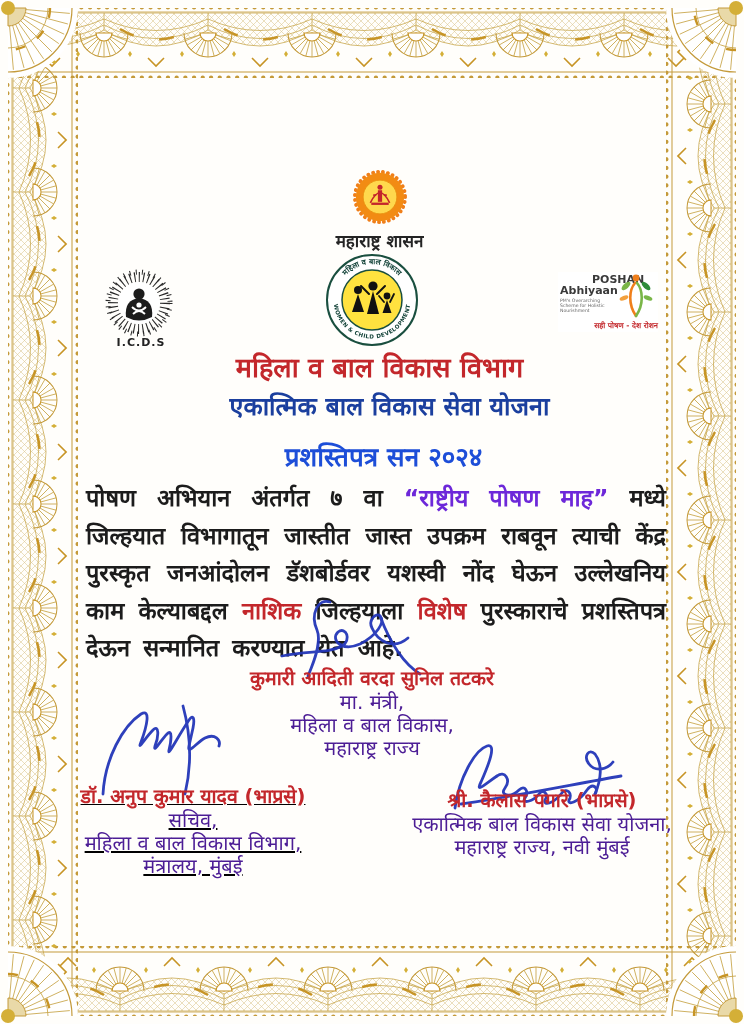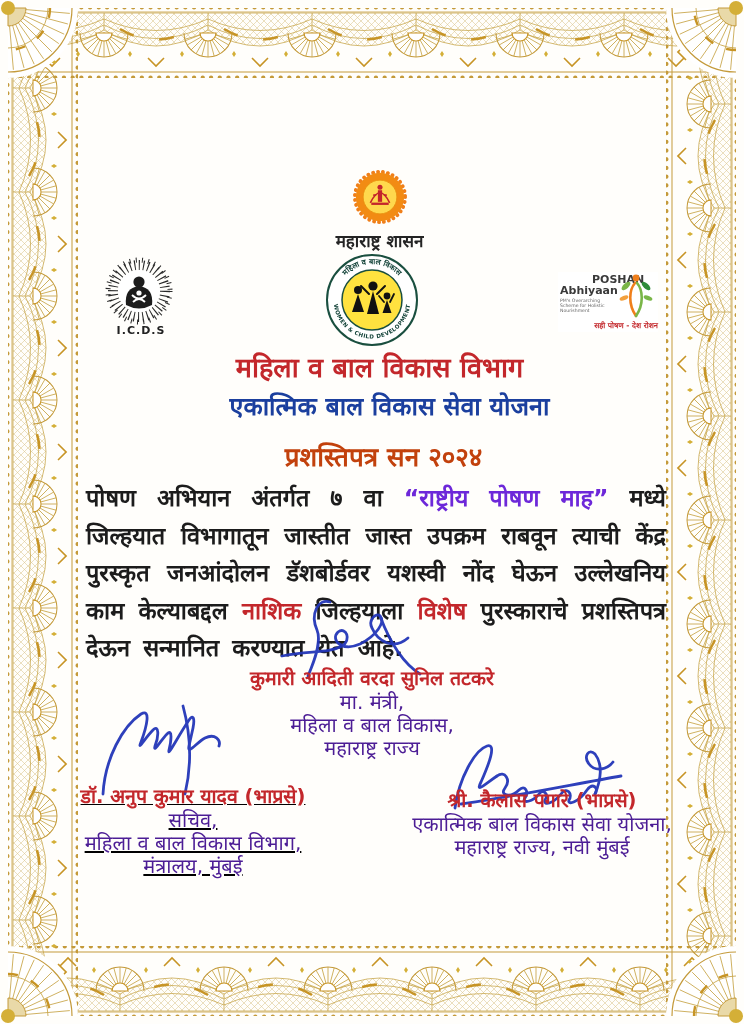--- a/index.html
+++ b/index.html
@@ -7,21 +7,21 @@
         font-family:"DejaVu Sans","Liberation Sans",sans-serif;}
   #border-svg{position:absolute;left:0;top:0;width:744px;height:1024px;pointer-events:none;}
   .abs{position:absolute;}
   .center-col{left:15px;right:0;text-align:center;}
 
   .emblem-label{font-size:17px;font-weight:700;color:#242424;margin-top:3px;}
   .icds-label{font-size:11px;font-weight:700;color:#222;letter-spacing:1px;text-align:center;margin-top:-2px;}
 
   .dept-title{font-size:27px;font-weight:800;color:#c3272b;}
   .scheme-title{font-size:25px;font-weight:800;color:#1b3f9e;padding-left:20px;}
-  .cert-title{font-size:26px;font-weight:800;color:#c2410c;padding-left:8px;}
+  .cert-title{font-size:26px;font-weight:800;color:#1d4ed8;padding-left:8px;}
 
   .body-par{font-size:23.5px;font-weight:700;line-height:37.5px;text-align:justify;
             color:#1c1c1c;word-spacing:5px;}
   .seg-black{color:#1c1c1c;}
   .seg-blue{color:#6d28d9;}
   .seg-red{color:#c3272b;}
 
   .sig-block{text-align:center;}
   .sig-name{font-size:19.5px;font-weight:800;color:#c3272b;}
   .sig-line{font-size:20px;color:#4c1d95;line-height:23px;}
@@ -101,21 +101,21 @@
       <circle r="17.5" fill="#ffd84d" stroke="#e98f0e" stroke-width="1"></circle>
       <circle cy="-10" r="2.6" fill="#c4252b"></circle>
       <path d="M-10,6 Q0,-15 10,6" fill="none" stroke="#c4252b" stroke-width="1.6"></path>
       <rect x="-2.2" y="-7" width="4.4" height="12" fill="#c4252b"></rect>
       <path d="M-9,7 H9" stroke="#c4252b" stroke-width="2.4"></path>
       <path d="M-7,-2 H-4 M4,-2 H7" stroke="#c4252b" stroke-width="1.8"></path>
     </svg>
     <div class="emblem-label">महाराष्ट्र शासन</div>
   </div>
 
-  <div class="abs" style="left:100px;top:256px;width:82px;">
+  <div class="abs" style="left:100px;top:268px;width:82px;">
     <svg width="78" height="70" viewBox="-39 -35 78 70">
       <circle r="26" fill="none" stroke="#2a2a2a" stroke-width="10" stroke-dasharray="1.1 3.4"></circle>
       <circle r="31" fill="none" stroke="#2a2a2a" stroke-width="5" stroke-dasharray="1 5.2"></circle>
       <circle r="21" fill="#ffffff"></circle>
       <circle cy="-9" r="5.6" fill="#1c1c1c"></circle>
       <path d="M-13,14 Q-15,-3 0,-5 Q15,-3 13,14 Q0,21 -13,14 Z" fill="#1c1c1c"></path>
       <circle cy="2" r="2.6" fill="#ffffff"></circle>
       <path d="M-7,4 Q0,11 7,4 M-6,11 Q0,5 6,11" fill="none" stroke="#ffffff" stroke-width="1.8"></path>
     </svg>
     <div class="icds-label">I.C.D.S</div>

